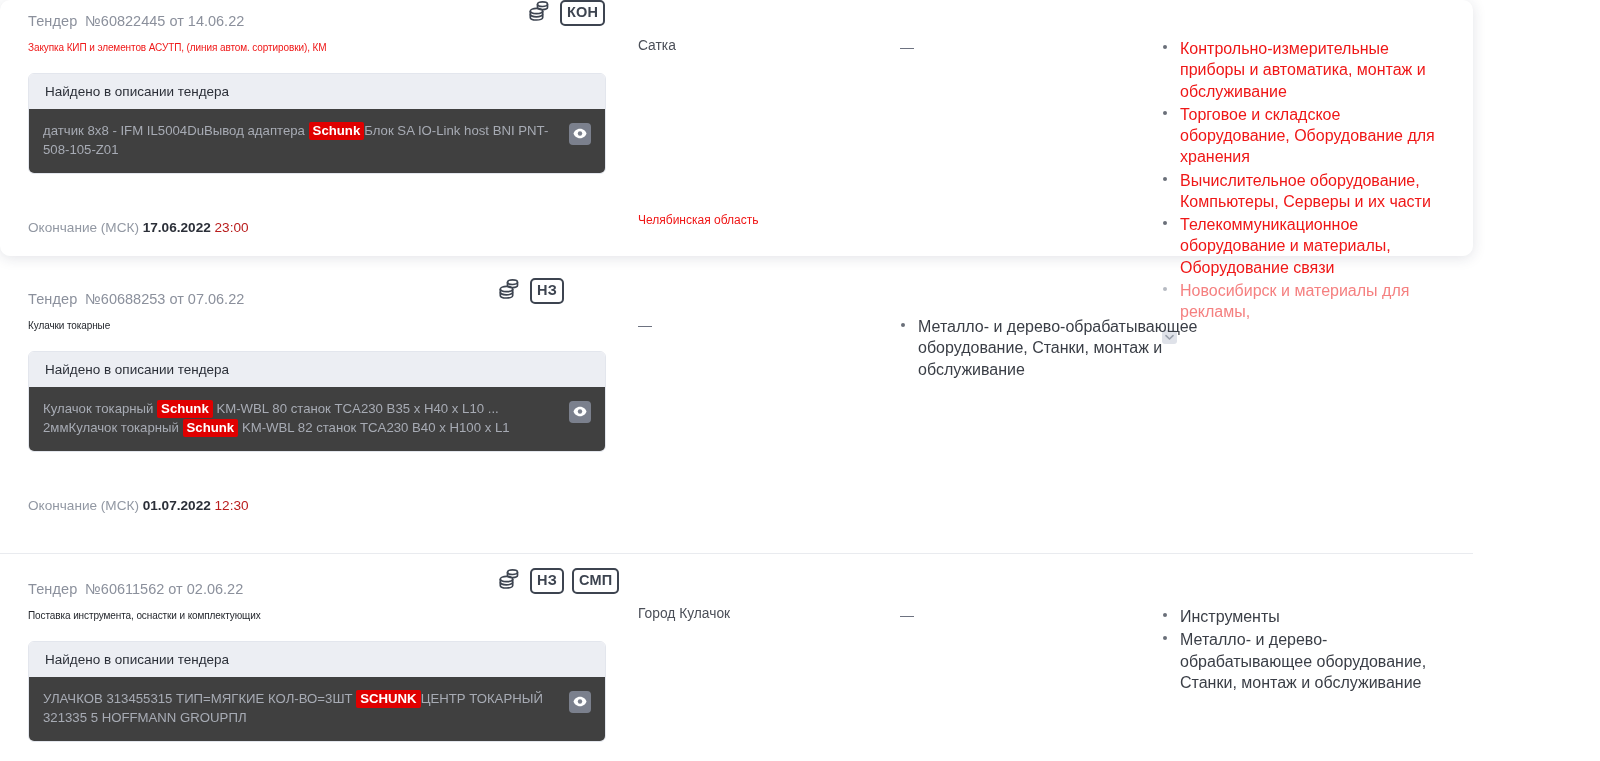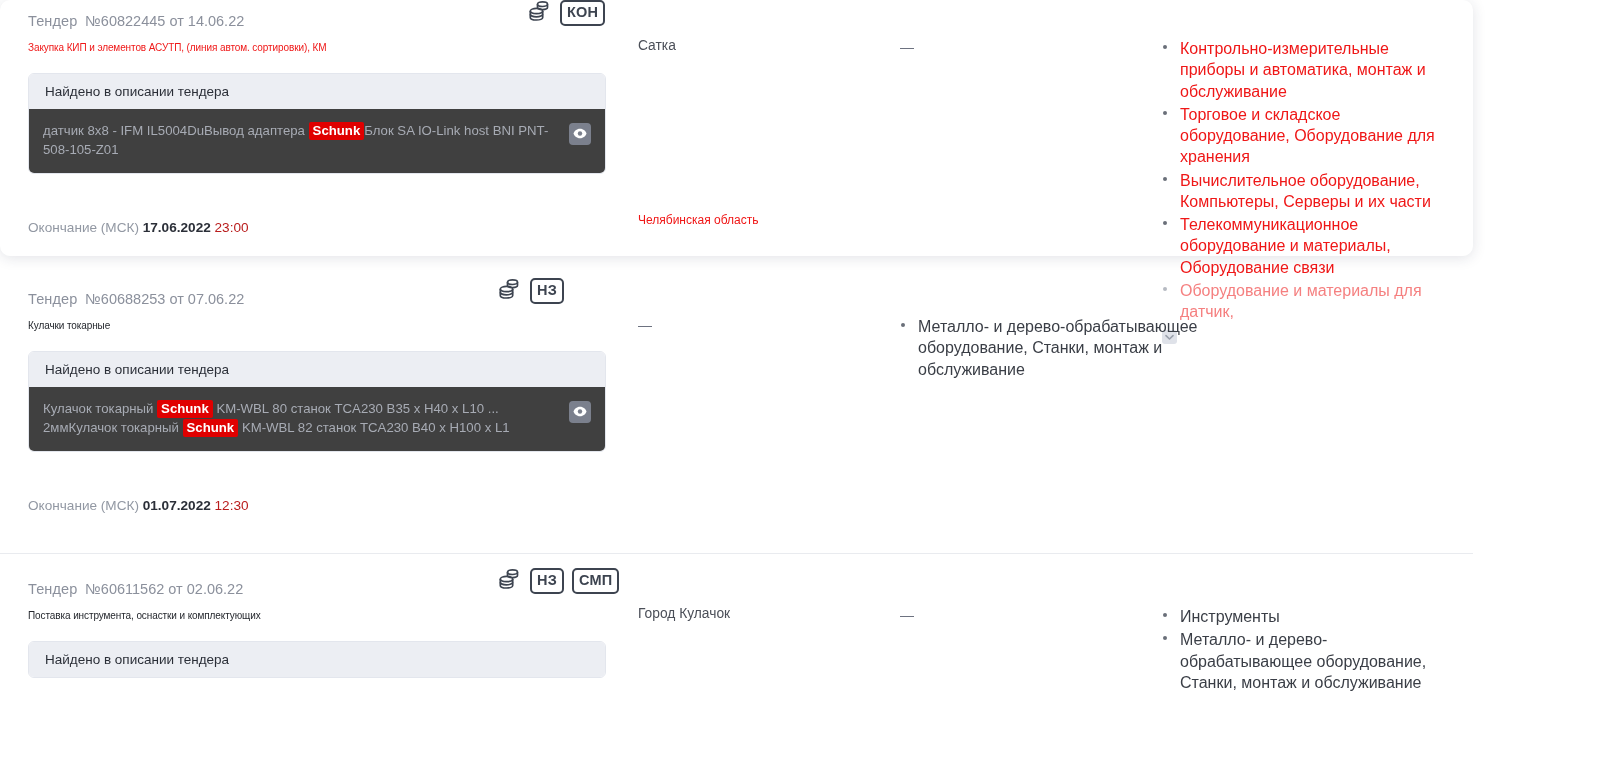--- a/index.html
+++ b/index.html
@@ -249,21 +249,21 @@
             <div class="city">Сатка</div>
             <div class="region red" style="margin-top:160px;">Челябинская область</div>
           </div>
           <div class="col-dash"><span class="dash">—</span></div>
           <div class="col-cats">
             <ul class="cats red">
               <li>Контрольно-измерительные приборы и автоматика, монтаж и обслуживание</li>
               <li>Торговое и складское оборудование, Оборудование для хранения</li>
               <li>Вычислительное оборудование, Компьютеры, Серверы и их части</li>
               <li>Телекоммуникационное оборудование и материалы, Оборудование связи</li>
-              <li class="faded">Оборудование и материалы для датчик,</li>
+              <li class="faded">Новосибирск и материалы для рекламы,</li>
             </ul>
             <span class="expand-btn">
               <svg width="9" height="7" viewBox="0 0 9 7">
                 <path d="M1 1.6 L4.5 5 L8 1.6" fill="none" stroke="#9aa0ad" stroke-width="1.6" stroke-linecap="round" stroke-linejoin="round"></path>
               </svg>
             </span>
           </div>
         </div>
         <div class="badges" style="left:528px; top:0px;">
           <span class="coins-icon"><svg width="24" height="22" viewBox="0 0 24 22">
@@ -326,20 +326,29 @@
       <div class="tender" style="height:200px;">
         <div class="tender-inner" style="padding-top:2px;">
           <div class="col-left">
             <div class="meta-row">
               <span class="meta-label">Тендер</span>
               <span class="meta-num">№60611562 от 02.06.22</span>
             </div>
             <div class="title dark">Поставка инструмента, оснастки и комплектующих</div>
             <div class="found-box">
               <div class="found-head">Найдено в описании тендера</div>
+              <div class="found-body">
+                <div class="snippet"><span>УЛАЧКОВ 313455315 ТИП=МЯГКИЕ КОЛ-ВО=3ШТ </span><span class="hl">SCHUNK</span><span>ЦЕНТР ТОКАРНЫЙ 321335 5 HOFFMANN GROUPПЛ</span></div>
+                <span class="eye-btn">
+                  <svg width="14" height="11" viewBox="0 0 14 11">
+                    <path d="M7 0.7C3.6 0.7 1.1 3.3 0.5 5.5c0.6 2.2 3.1 4.8 6.5 4.8s5.9-2.6 6.5-4.8C12.9 3.3 10.4 0.7 7 0.7z" fill="#ffffff"></path>
+                    <circle cx="7" cy="5.5" r="2.2" fill="#7b808d"></circle>
+                  </svg>
+                </span>
+              </div>
             </div>
           </div>
           <div class="col-mid">
             <div class="city">Город Кулачок</div>
           </div>
           <div class="col-dash"><span class="dash">—</span></div>
           <div class="col-cats">
             <ul class="cats">
               <li>Инструменты</li>
               <li>Металло- и дерево-обрабатывающее оборудование, Станки, монтаж и обслуживание</li>

